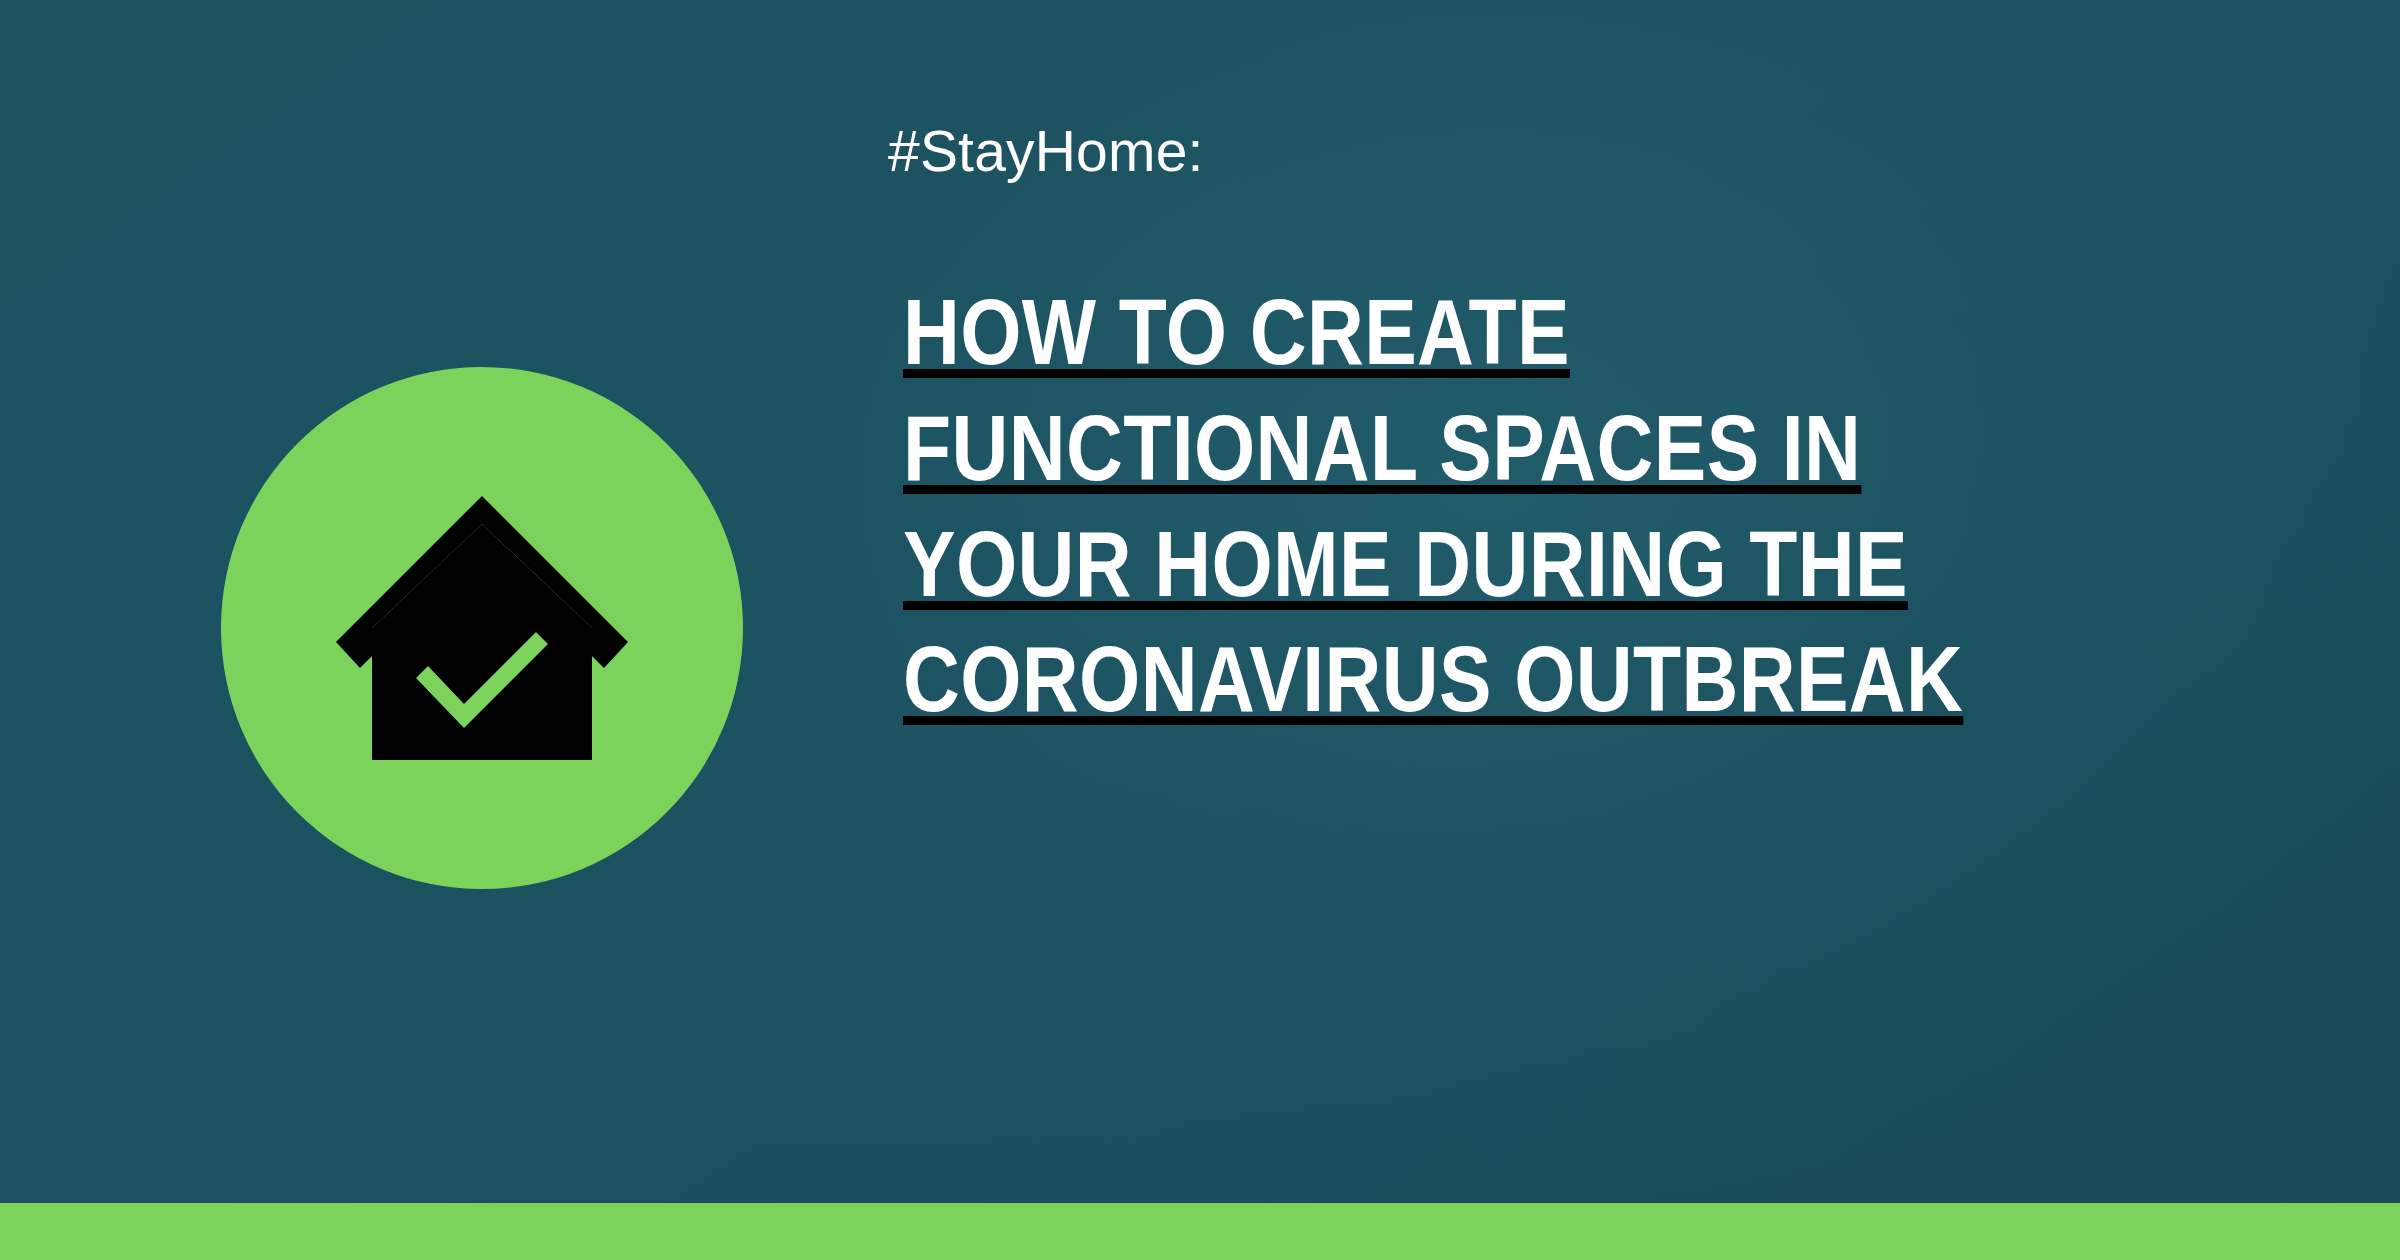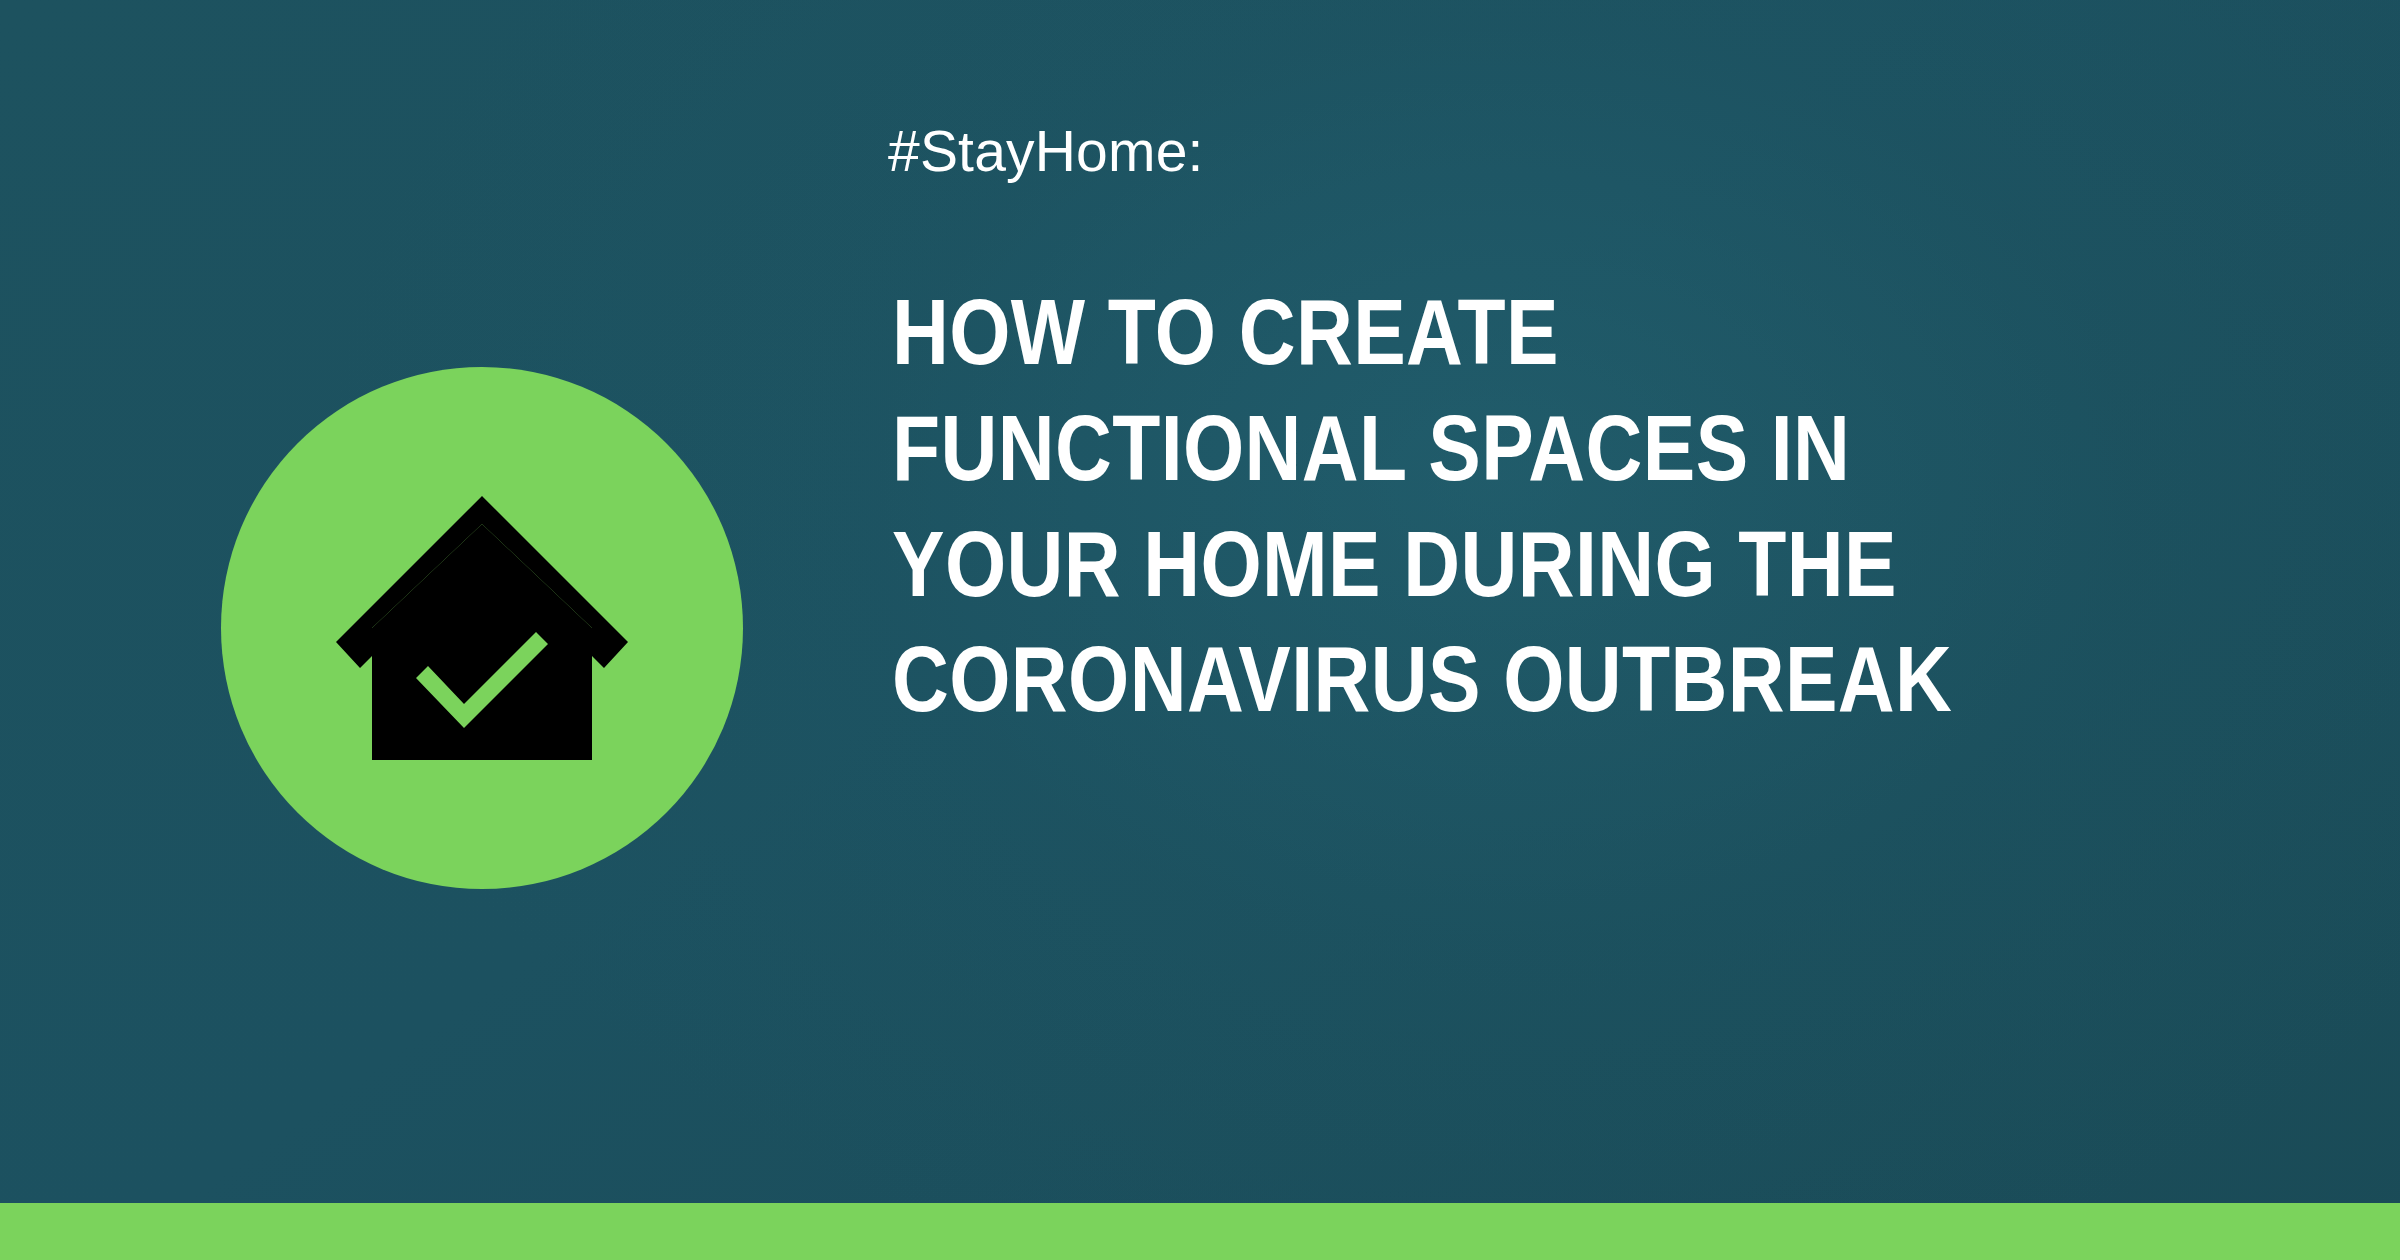--- a/index.html
+++ b/index.html
@@ -64,23 +64,24 @@
     color: #ffffff;
     font-size: 57px;
     font-weight: 400;
     letter-spacing: 0.2px;
     line-height: 1.1;
     margin: 0 0 92px 0;
     white-space: nowrap;
   }
 
   .headline {
-    margin: 4px;
+    margin: 15px;
     padding: 0;
     list-style: none;
+    text-decoration: underline;
   }
 
   .headline-line {
     color: #ffffff;
     font-size: 92px;
     font-weight: 700;
     line-height: 1.26;
     letter-spacing: 0.5px;
     text-transform: uppercase;
     white-space: nowrap;

